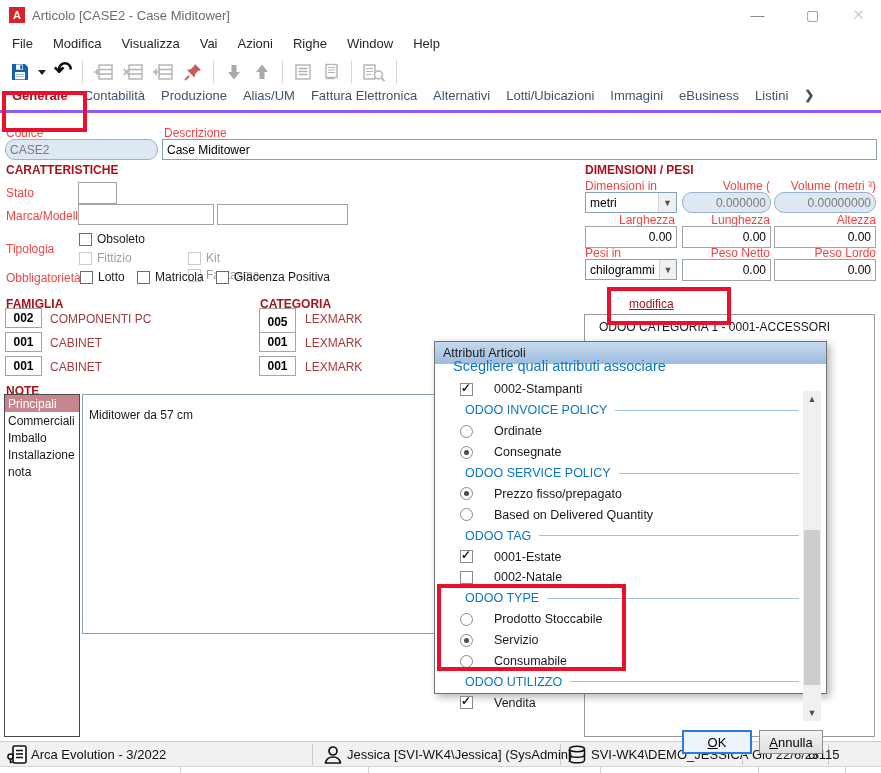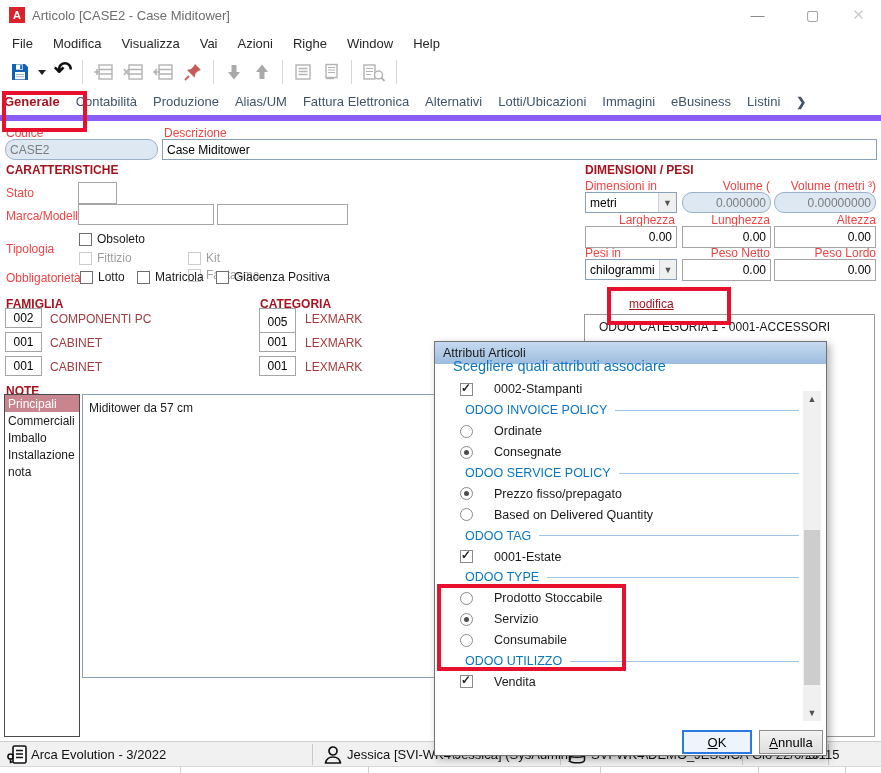--- a/index.html
+++ b/index.html
@@ -16,56 +16,56 @@
   .menubar{position:absolute;left:0;top:30px;width:881px;height:26px;display:flex;align-items:center;padding-left:2px;}
   .menuitem{padding:0 10px;font-size:13px;color:#262626;height:26px;display:flex;align-items:center;}
 
   
   .toolbar{position:absolute;left:0;top:56px;width:881px;height:32px;display:flex;align-items:center;padding-left:6px;}
   .tbtn{height:28px;display:flex;align-items:center;justify-content:center;padding:0 4px;}
   .tsep{width:1px;height:24px;background:#d8d8d8;margin:0 6px;}
   .undo-glyph{font-size:22px;color:#111;line-height:20px;font-weight:bold;transform:translateY(-2px);}
 
   
-  .tabbar{position:absolute;left:0;top:88px;width:881px;height:33px;border-bottom:6px solid #8b5cf6;display:flex;align-items:center;gap:16px;padding-left:4px;box-sizing:border-box;}
+  .tabbar{position:absolute;left:0;top:80px;width:881px;height:33px;border-bottom:3px solid #8b5cf6;display:flex;align-items:center;gap:16px;padding-left:12px;box-sizing:border-box;}
   .tab{font-size:13px;color:#3f5468;white-space:nowrap;}
   .tab.active{color:#a6131e;font-weight:bold;}
   .tab-more{font-size:12px;color:#3f5468;font-weight:bold;}
 
   
   .lbl{position:absolute;font-size:12px;color:#ef4444;white-space:nowrap;}
   .lbl.r{text-align:right;}
   .sechdr{position:absolute;font-size:12px;font-weight:bold;color:#a6131e;white-space:nowrap;}
   .inp{position:absolute;border:1px solid #8aa0b8;background:#fff;font-size:12px;color:#000;padding:0 4px;display:flex;align-items:center;box-sizing:border-box;}
   .inp.gray{border-color:#a5a5a5;}
   .inp.ro{background:#dde8f3;color:#7b7b7b;border-color:#9ab1c9;border-radius:10px;}
   .inp.num{justify-content:flex-end;}
-  .inp.ctr{justify-content:center;}
+  .inp.ctr{justify-content:center;font-weight:bold;}
   .combo{position:absolute;border:1px solid #8aa0b8;background:#fff;font-size:12px;display:flex;align-items:center;box-sizing:border-box;}
   .combo .ctext{flex:1;padding:0 4px;color:#000;}
   .combo .cbtn{width:17px;height:100%;background:#f0f0f0;border-left:1px solid #c8d4e0;display:flex;align-items:center;justify-content:center;font-size:9px;color:#555;}
   .cbx{position:absolute;display:flex;align-items:center;gap:5px;font-size:12px;color:#1a1a1a;white-space:nowrap;}
   .box{width:13px;height:13px;border:1px solid #6e6e6e;background:#fff;flex:0 0 auto;box-sizing:border-box;}
   .cbx.disabled{color:#9f9f9f;}
   .cbx.disabled .box{border-color:#cccccc;}
 
   .redlabel{color:#a33b40;font-size:12px;position:absolute;white-space:nowrap;}
   .link{color:#a6131e;text-decoration:underline;font-size:12px;position:absolute;white-space:nowrap;}
 
   .listbox{position:absolute;background:#fff;border:1px solid #9a9a9a;box-sizing:border-box;font-size:12px;color:#1a1a1a;}
   .listbox .li{padding:3px 0 3px 14px;white-space:nowrap;}
 
   
   .notetabs{position:absolute;left:4px;top:394px;width:76px;height:343px;border:1px solid #4a4a4a;background:#fff;box-sizing:border-box;}
   .ntab{height:17px;display:flex;align-items:center;padding-left:3px;font-size:12px;color:#1a1a1a;white-space:nowrap;}
   .ntab.active{background:#c9858e;color:#fff;}
-  .notearea{position:absolute;left:82px;top:394px;width:497px;height:284px;border:1px solid #8aa0b8;background:#fff;box-sizing:border-box;font-size:12px;color:#1a1a1a;padding:6px 6px;}
-
-  
-  .modal{position:absolute;left:434px;top:341px;width:393px;height:415px;background:#fff;border:1px solid #737373;box-shadow:3px 3px 8px rgba(0,0,0,.3);box-sizing:border-box;z-index:50;}
+  .notearea{position:absolute;left:82px;top:394px;width:497px;height:240px;border:1px solid #8aa0b8;background:#fff;box-sizing:border-box;font-size:12px;color:#1a1a1a;padding:13px 6px;}
+
+  
+  .modal{position:absolute;left:434px;top:341px;width:393px;height:353px;background:#fff;border:1px solid #737373;box-shadow:3px 3px 8px rgba(0,0,0,.3);box-sizing:border-box;z-index:50;}
   .modal-title{height:22px;background:linear-gradient(#c6daf0,#9dbcde);display:flex;align-items:center;padding-left:8px;font-size:12.5px;color:#1a1a1a;}
   .msubtitle{position:absolute;left:18px;top:16px;font-size:14.5px;color:#0a76c2;}
   .mscroll{position:absolute;left:16px;top:37px;width:348px;height:358px;overflow:hidden;}
   .mrow{height:20.9px;display:flex;align-items:center;gap:21px;padding-left:9px;font-size:12.5px;color:#1a1a1a;box-sizing:border-box;}
   .mgroup{height:20.9px;display:flex;align-items:center;gap:8px;padding-left:14px;font-size:12.5px;color:#0a76c2;box-sizing:border-box;}
   .mgroup .hline{flex:1;height:1px;background:#9dc3e6;}
   .tick{width:13px;height:13px;border:1px solid #8a8a8a;background:#fff;position:relative;flex:0 0 auto;box-sizing:border-box;}
   .tick.radio{border-radius:50%;}
   .tick.radio[data-checked="true"]::after{content:"";position:absolute;inset:3px;border-radius:50%;background:#4d4d4d;}
   .tick.check[data-checked="true"]::after{content:"✓";position:absolute;top:-2px;left:0;font-size:12px;font-weight:bold;color:#222;line-height:13px;}
@@ -356,20 +356,24 @@
       </div>
 
       <div class="mgroup">
           <span>ODOO TAG</span>
           <span class="hline"></span>
         </div>
       <div class="mrow">
         <span class="tick check" data-checked="true"></span>
         <span>0001-Estate</span>
       </div>
+      <div class="mrow">
+        <span class="tick check" data-checked="false"></span>
+        <span>0002-Natale</span>
+      </div>
 
       <div class="mgroup">
           <span>ODOO TYPE</span>
           <span class="hline"></span>
         </div>
       <div class="mrow">
         <span class="tick radio" data-checked="false"></span>
         <span>Prodotto Stoccabile</span>
       </div>
       <div class="mrow">

